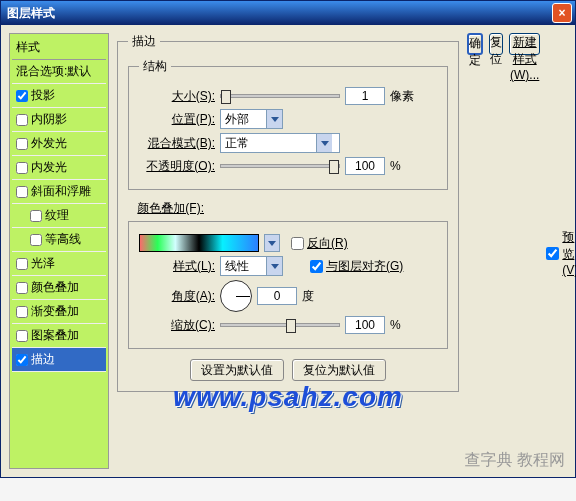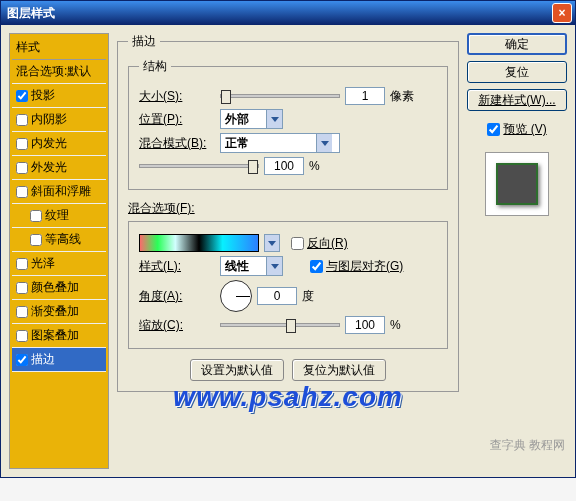--- a/index.html
+++ b/index.html
@@ -2,51 +2,51 @@
 <html><head>
 <meta charset="utf-8">
 <style>
 * { box-sizing: border-box; margin: 0; padding: 0; font-family: "Microsoft YaHei", SimSun, sans-serif; font-size: 12px; }
 body { background: #f5f5f5; }
 .dialog { width: 576px; height: 478px; background: #ece9d8; border: 1px solid #0a246a; position: relative; }
 .titlebar { height: 24px; background: linear-gradient(to bottom, #3b8ceb 0%, #0a246a 100%); display: flex; align-items: center; justify-content: space-between; padding: 0 3px 0 6px; }
 .titlebar-text { color: #fff; font-weight: bold; }
 .close-btn { width: 20px; height: 20px; background: #e25324; border: 1px solid #fff; border-radius: 3px; color: #fff; display: flex; align-items: center; justify-content: center; font-weight: bold; cursor: pointer; }
 .body { display: flex; padding: 8px; gap: 8px; height: calc(100% - 24px); }
-.styles-panel { width: 100px; border: 1px solid #999; background: #eab308; padding: 2px; }
+.styles-panel { width: 100px; border: 1px solid #999; background: #bef264; padding: 2px; }
 .styles-header { padding: 3px 4px; border-bottom: 1px solid #999; font-weight: normal; }
 .styles-item { padding: 3px 4px; display: flex; align-items: center; gap: 3px; border-bottom: 1px solid #eee; cursor: pointer; }
 .styles-item.indent { padding-left: 18px; }
 .styles-item.selected { background: #316ac5; color: #fff; }
 .styles-item input[type=checkbox] { width: 12px; height: 12px; }
 .main-panel { flex: 1; position: relative; }
 fieldset { border: 1px solid #999; padding: 8px 10px 10px 10px; margin-bottom: 8px; }
 legend { padding: 0 4px; }
 .row { display: flex; align-items: center; margin: 4px 0; gap: 5px; }
-.row-label { width: 76px; text-align: left; }
+.row-label { width: 76px; text-align: right; }
 .slider { flex: 0 0 120px; height: 4px; background: #ccc; position: relative; border: 1px solid #999; }
 .slider-thumb { position: absolute; top: -5px; width: 10px; height: 14px; background: #ece9d8; border: 1px solid #333; }
 .num-input { width: 40px; height: 18px; border: 1px solid #7f9db9; background: #fff; text-align: center; padding: 1px 2px; }
 .dropdown { display: inline-flex; align-items: center; border: 1px solid #7f9db9; background: #fff; height: 20px; }
-.dropdown-text { padding: 0 4px; min-width: 45px; font-weight: bold; }
+.dropdown-text { padding: 0 4px; min-width: 45px; }
 .dropdown-arrow { width: 16px; height: 18px; background: #c8d5ee; border-left: 1px solid #7f9db9; display: flex; align-items: center; justify-content: center; }
 .dropdown-arrow svg { width: 8px; height: 5px; }
 .gradient-preview { width: 120px; height: 18px; border: 1px solid #000; background: linear-gradient(to right, #fa6b6b 0%, #29ff58 15%, #d2ffff 30%, #000 50%, #07f0ff 70%, #2d7fff 100%); }
 .angle-dial { width: 32px; height: 32px; border: 1px solid #333; border-radius: 50%; background: #fff; position: relative; display: inline-block; }
 .angle-dial::after { content: ''; position: absolute; top: 50%; left: 50%; width: 14px; height: 1px; background: #000; transform-origin: left center; transform: rotate(0deg); }
 .btn { height: 22px; padding: 0 10px; border: 1px solid #888; background: #ece9d8; border-radius: 3px; cursor: pointer; display: inline-flex; align-items: center; justify-content: center; box-shadow: inset 1px 1px 0 #fff; }
 .btn-row { display: flex; gap: 8px; justify-content: center; margin-top: 10px; }
-.right-panel { width: 100px; display: flex; flex-direction: column; gap: 6px; align-items: stretch; }
+.right-panel { width: 100px; display: flex; flex-direction: row; gap: 6px; align-items: stretch; }
 .right-btn { height: 22px; border: 1px solid #003c74; border-radius: 3px; background: #ece9d8; cursor: pointer; box-shadow: inset 1px 1px 0 #fff; }
 .right-btn.primary { border: 2px solid #2a5fbd; }
 .preview-check { display: flex; align-items: center; gap: 3px; margin-top: 4px; justify-content: center; }
 .preview-box { width: 64px; height: 64px; background: #fff; border: 1px solid #999; margin: 8px auto 0; display: flex; align-items: center; justify-content: center; }
 .preview-inner { width: 42px; height: 42px; background: #4d4d4d; border: 2px solid #2d6e2d; box-shadow: 2px 2px 4px rgba(0,0,0,0.5); }
 .watermark { position: absolute; left: 50%; top: 380px; transform: translateX(-50%); font-size: 28px; font-weight: bold; font-style: italic; color: #1d4ed8; text-shadow: 1px 1px 0 #fff, 2px 2px 0 #3560a0; letter-spacing:1px; }
-.footer-mark { position: absolute; bottom: 23px; right: 10px; color: #999; font-size: 12px; }
+.footer-mark { position: absolute; bottom: 6px; right: 10px; color: #999; font-size: 16px; }
 .ul { text-decoration: underline; }
 </style>
 </head>
 <body>
 
 <div class="dialog">
   <div class="titlebar">
     <span class="titlebar-text">图层样式</span>
     <div class="close-btn">
         <span>×</span>
@@ -61,25 +61,25 @@
           <div class="styles-item">
             <input type="checkbox" checked="" style="">
             <span>投影</span>
           </div>
           <div class="styles-item">
             <input type="checkbox" style="">
             <span>内阴影</span>
           </div>
           <div class="styles-item">
             <input type="checkbox" style="">
+            <span>外发光</span>
+          </div>
+          <div class="styles-item">
+            <input type="checkbox" style="">
             <span>内发光</span>
-          </div>
-          <div class="styles-item">
-            <input type="checkbox" style="">
-            <span>外发光</span>
           </div>
           <div class="styles-item">
             <input type="checkbox" style="">
             <span>斜面和浮雕</span>
           </div>
           <div class="styles-item indent">
             <input type="checkbox" style="">
             <span>纹理</span>
           </div>
           <div class="styles-item indent">
@@ -138,30 +138,31 @@
             <div class="dropdown" style="width:120px">
               <span class="dropdown-text" style="min-width:95px">正常</span>
               <span class="dropdown-arrow">
                   <svg viewBox="0 0 8 5">
                     <path d="M0 0 L8 0 L4 5 Z" fill="#2b5797"></path>
                   </svg>
                 </span>
             </div>
           </div>
           <div class="row">
+            <span class="row-label"><span class="ul">不透明度(O):</span></span>
             <div class="slider">
                 <div class="slider-thumb" style="left:calc(100% - 10px)"></div>
               </div>
             <input class="num-input" value="100" style="">
             <span>%</span>
           </div>
         </fieldset>
 
         <div class="row" style="margin-top:10px">
-          <span class="row-label"><span class="ul">混合选项(F):</span></span>
+          <span class="row-label"><span class="ul">颜色叠加(F):</span></span>
         </div>
 
         <fieldset style="border-top:1px solid #999;">
           <div class="row">
             <div class="gradient-preview"></div>
             <span class="dropdown-arrow" style="border:1px solid #7f9db9;height:18px">
                 <svg viewBox="0 0 8 5">
                   <path d="M0 0 L8 0 L4 5 Z" fill="#2b5797"></path>
                 </svg>
               </span>

